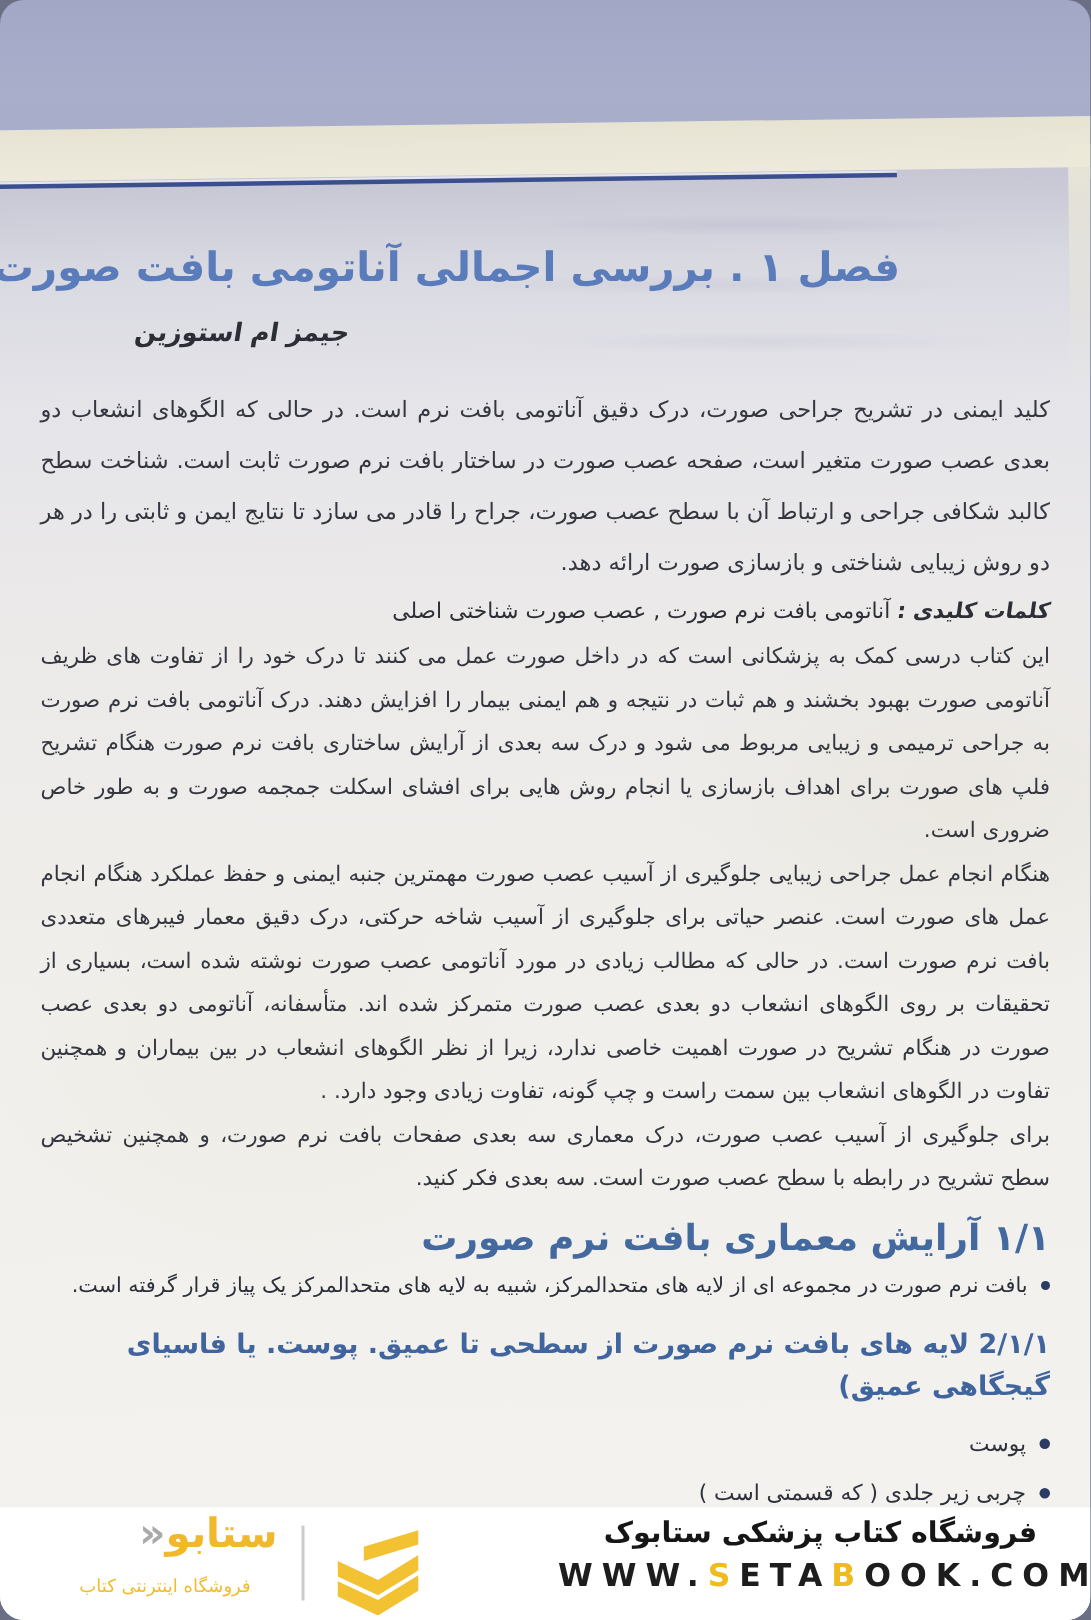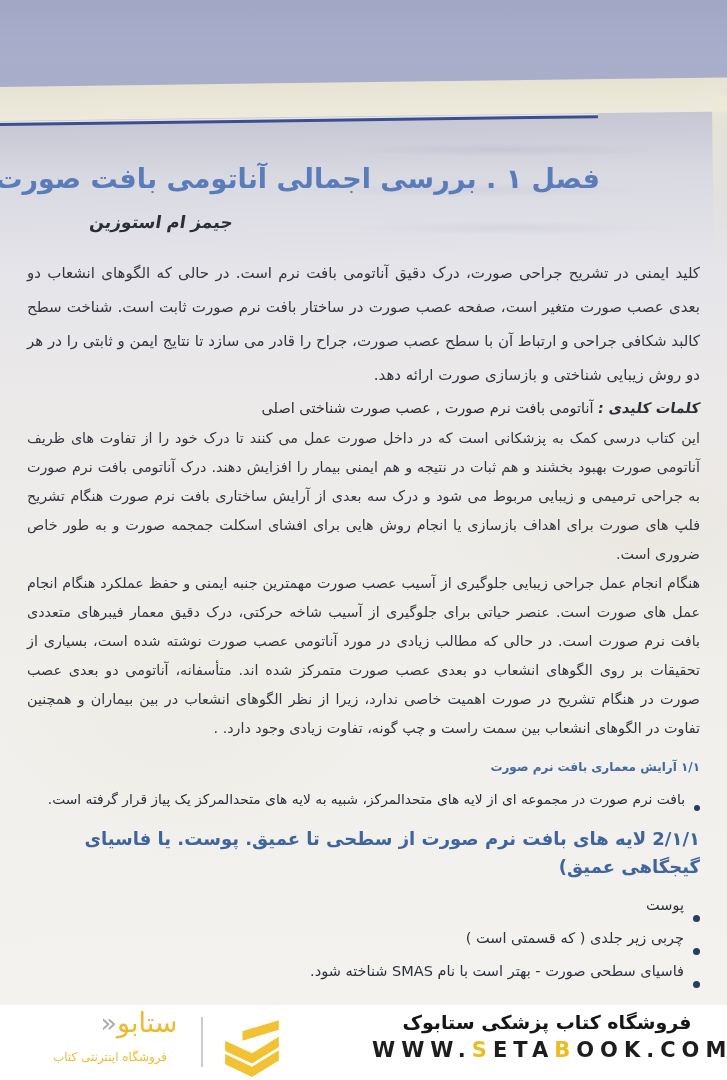--- a/index.html
+++ b/index.html
@@ -1,19 +1,20 @@
 <!DOCTYPE html>
 <html lang="fa"><head>
 <meta charset="utf-8">
 <style>
   html,body{margin:0;padding:0;background:#6b6f85;}
   .screen{
     position:relative;width:727px;height:1080px;overflow:hidden;
     background:linear-gradient(180deg,#a1a7c5 0px,#a9aecb 60px,#a6abc9 130px,#a6abc9 100%);
     font-family:"DejaVu Sans",sans-serif;
+    border-radius:16px;
   }
   
   .cream-strip{position:absolute;left:-20px;top:82px;width:790px;height:42px;
     background:linear-gradient(180deg,#e6e3d3,#efecdf);transform:rotate(-0.75deg);}
   .page-bg{position:absolute;left:-16px;top:116px;width:790px;height:1010px;transform:rotate(-0.75deg);
     background:linear-gradient(180deg,#c6c6d4 0px,#d9d9e2 60px,#e5e4e9 150px,#eceae9 300px,#f0efeb 550px,#f3f2ee 900px);}
   .right-edge{position:absolute;right:-4px;top:96px;width:18px;height:170px;transform:rotate(-0.75deg);
     background:linear-gradient(180deg,rgba(236,233,216,.95),rgba(236,233,216,0));}
   .navy-rule{position:absolute;left:0;top:123px;width:598px;height:3px;background:#3b4f8e;
     transform:rotate(-0.75deg);transform-origin:left center;box-shadow:0 -1.5px 0 rgba(255,255,255,.55);}
@@ -30,31 +31,31 @@
   .author{position:absolute;top:212px;right:494px;font-size:17px;font-weight:bold;color:#2b2e35;
     direction:rtl;white-space:nowrap;}
   .author-inner{display:inline-block;transform:skewX(-9deg);}
   
   .content{position:absolute;top:256px;left:27px;right:27px;direction:rtl;}
   .abstract-heading{margin:0 0 6px 0;font-size:17px;line-height:24px;font-weight:bold;color:#2f4468;}
   .abstract-text{margin:0 0 4px 0;font-size:15px;line-height:34px;color:#34373f;text-align:justify;}
   .keywords{margin:0 0 4px 0;font-size:14.5px;line-height:24px;color:#2c2f36;}
   .kw-label{font-weight:bold;display:inline-block;transform:skewX(-8deg);}
   .body-para{margin:0;font-size:14.3px;line-height:29px;color:#34373f;text-align:justify;}
-  .section-heading{margin:10px 0 0 0;font-size:12px;line-height:28px;font-weight:bold;color:#44699f;}
+  .section-heading{margin:10px 0 0 0;font-size:24px;line-height:28px;font-weight:bold;color:#44699f;}
   .section-heading.sub{margin-top:14px;font-size:18px;color:#40659e;}
   ul.bullets{list-style:none;margin:8px 0 0 0;padding:0;}
-  ul.bullets li{display:flex;align-items:flex-end;gap:9px;font-size:14.5px;line-height:33px;color:#2e323d;}
+  ul.bullets li{display:flex;align-items:flex-start;gap:9px;font-size:14.5px;line-height:33px;color:#2e323d;}
   ul.lead-bullet{margin-top:6px;}
   ul.lead-bullet li{font-size:13.8px;line-height:24px;color:#2a2f3a;}
   .dot{flex:0 0 auto;width:7px;height:7px;border-radius:50%;background:#2b3c63;margin-top:12px;}
   ul.lead-bullet .dot{width:6px;height:6px;margin-top:9px;}
   
   .footer{position:absolute;left:0;bottom:0;width:727px;height:75px;background:#ffffff;}
-  .logo-main{position:absolute;left:78px;top:2px;width:122px;font-size:27px;font-weight:normal;
+  .logo-main{position:absolute;left:78px;top:2px;width:122px;font-size:27px;font-weight:bold;
     direction:rtl;text-align:center;white-space:nowrap;}
   .brand-gold{color:#f0b82a;}
   .brand-gray{color:#a9a9a9;}
   .logo-sub{position:absolute;left:18px;top:45px;width:184px;font-size:12px;color:#f2bc2e;
     direction:rtl;text-align:center;white-space:nowrap;}
   .fdivider{position:absolute;left:201px;top:12px;width:2px;height:50px;background:#cbcbcb;}
   .chev-icon{position:absolute;left:212px;top:12px;}
   .footer-right{position:absolute;left:372px;top:6px;width:350px;text-align:center;}
   .store-title{font-size:19px;font-weight:bold;color:#161616;direction:rtl;white-space:nowrap;}
   .store-url{margin-top:5px;font-size:21px;font-weight:bold;letter-spacing:6px;color:#1d1d1d;white-space:nowrap;}
@@ -82,20 +83,21 @@
 
     <p class="abstract-text">کلید ایمنی در تشریح جراحی صورت، درک دقیق آناتومی بافت نرم است. در حالی که الگوهای انشعاب دو بعدی عصب صورت متغیر است، صفحه عصب صورت در ساختار بافت نرم صورت ثابت است. شناخت سطح کالبد شکافی جراحی و ارتباط آن با سطح عصب صورت، جراح را قادر می سازد تا نتایج ایمن و ثابتی را در هر دو روش زیبایی شناختی و بازسازی صورت ارائه دهد.</p>
 
     <p class="keywords">
       <span class="kw-label">کلمات کلیدی :</span>
       <span class="kw-text">آناتومی بافت نرم صورت , عصب صورت شناختی اصلی</span>
     </p>
 
     <p class="body-para">این کتاب درسی کمک به پزشکانی است که در داخل صورت عمل می کنند تا درک خود را از تفاوت های ظریف آناتومی صورت بهبود بخشند و هم ثبات در نتیجه و هم ایمنی بیمار را افزایش دهند. درک آناتومی بافت نرم صورت به جراحی ترمیمی و زیبایی مربوط می شود و درک سه بعدی از آرایش ساختاری بافت نرم صورت هنگام تشریح فلپ های صورت برای اهداف بازسازی یا انجام روش هایی برای افشای اسکلت جمجمه صورت و به طور خاص ضروری است.</p>
     <p class="body-para">هنگام انجام عمل جراحی زیبایی جلوگیری از آسیب عصب صورت مهمترین جنبه ایمنی و حفظ عملکرد هنگام انجام عمل های صورت است. عنصر حیاتی برای جلوگیری از آسیب شاخه حرکتی، درک دقیق معمار فیبرهای متعددی بافت نرم صورت است. در حالی که مطالب زیادی در مورد آناتومی عصب صورت نوشته شده است، بسیاری از تحقیقات بر روی الگوهای انشعاب دو بعدی عصب صورت متمرکز شده اند. متأسفانه، آناتومی دو بعدی عصب صورت در هنگام تشریح در صورت اهمیت خاصی ندارد، زیرا از نظر الگوهای انشعاب در بین بیماران و همچنین تفاوت در الگوهای انشعاب بین سمت راست و چپ گونه، تفاوت زیادی وجود دارد. .</p>
+    <p class="body-para">برای جلوگیری از آسیب عصب صورت، درک معماری سه بعدی صفحات بافت نرم صورت، و همچنین تشخیص سطح تشریح در رابطه با سطح عصب صورت است. سه بعدی فکر کنید.</p>
 
     <h3 class="section-heading">۱/۱ آرایش معماری بافت نرم صورت</h3>
 
     <ul class="bullets lead-bullet">
       <li>
         <span class="dot"></span>
         <span>بافت نرم صورت در مجموعه ای از لایه های متحدالمرکز، شبیه به لایه های متحدالمرکز یک پیاز قرار گرفته است.</span>
       </li>
     </ul>
 

